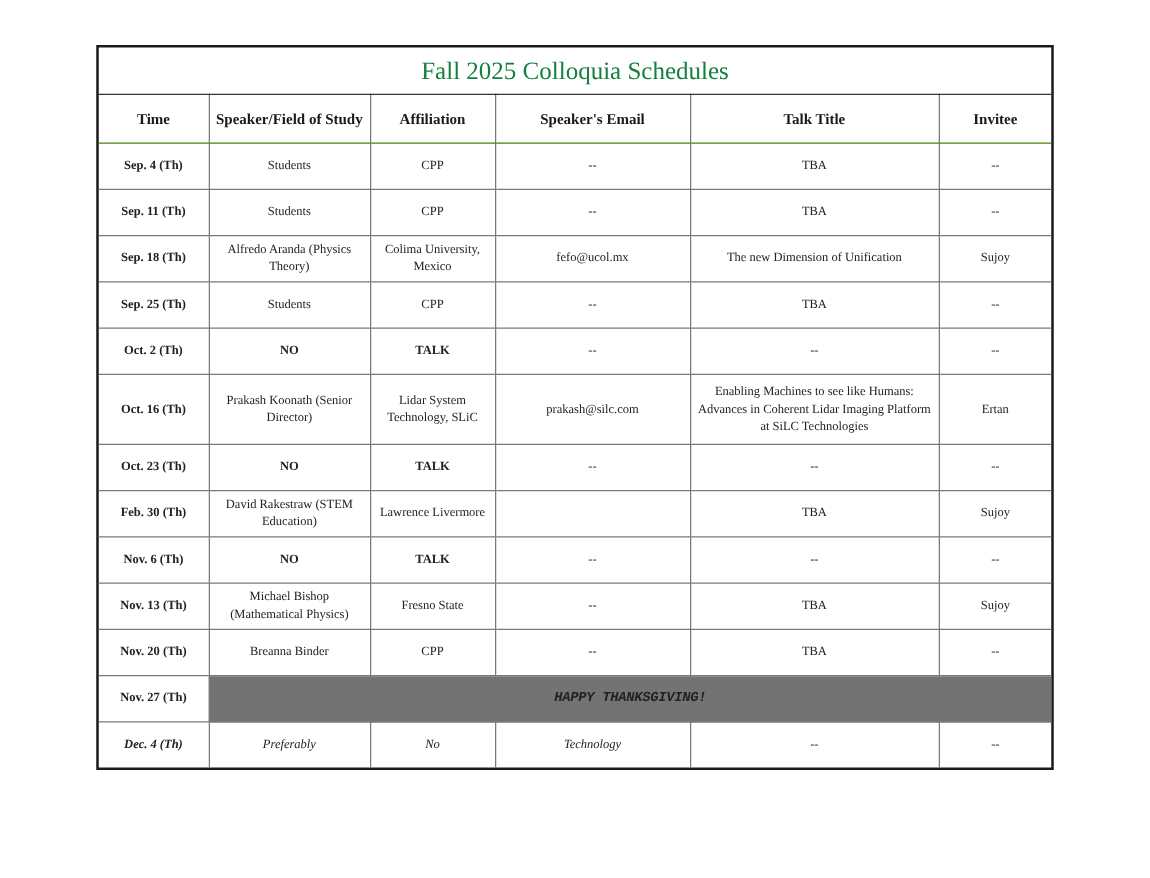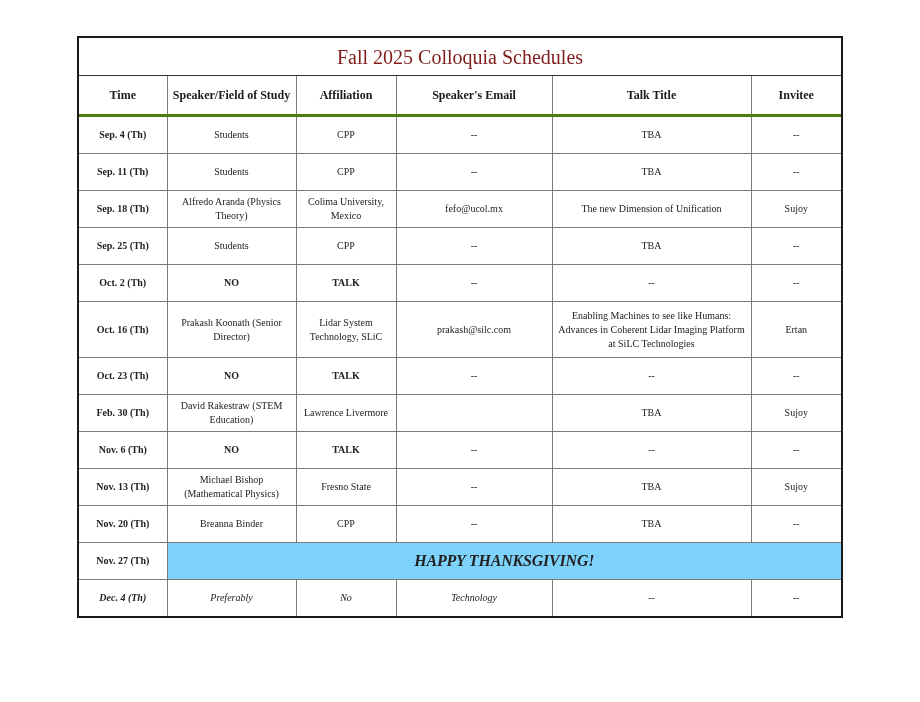--- a/index.html
+++ b/index.html
@@ -37,51 +37,52 @@
       line-height: 14px;
       font-weight: normal;
     }
     tr.title-row td {
       height: 37px;
       font-size: 20px;
       border-bottom: 1px solid #333;
       border-left: none;
       border-right: none;
       border-top: none;
-      color: #7f1d1d;
+      color: #15803d;
     }
     tr.header-row th {
       height: 38px;
       font-weight: bold;
       font-size: 12px;
       line-height: 15px;
       color: #1a1a1a;
       border-top: 1px solid #333;
-      border-bottom: 3px solid #4d7c0f;
+      border-bottom: 1px solid #4d7c0f;
     }
     tr.header-row th:first-child { border-left: none; }
     tr.header-row th:last-child { border-right: none; }
     tr.row td { height: 36px; }
     tr.row.tall td { height: 55px; }
     tr.row td:first-child {
       font-weight: bold;
       font-size: 10px;
       border-left: none;
       margin-left: 20px;
     }
     tr.row td:last-child { border-right: none; }
     tr.row.thick-top td { border-top: 1.5px solid #333; }
     tr.row:last-child td { border-bottom: none; font-style: italic; }
     .bold { font-weight: bold; }
     td.holiday {
-      background: #7dd3fc;
+      background: #737373;
       font-style: italic;
       font-weight: bold;
-      font-size: 16px;
+      font-size: 11px;
       letter-spacing: -0.2px;
+      font-family: Liberation Mono, monospace;
     }
     col.c-time { width: 88px; }
     col.c-speaker { width: 129px; }
     col.c-aff { width: 100px; }
     col.c-email { width: 156px; }
     col.c-title { width: 199px; }
     col.c-inv { width: 90px; }
   </style>
 </head>
 <body>

